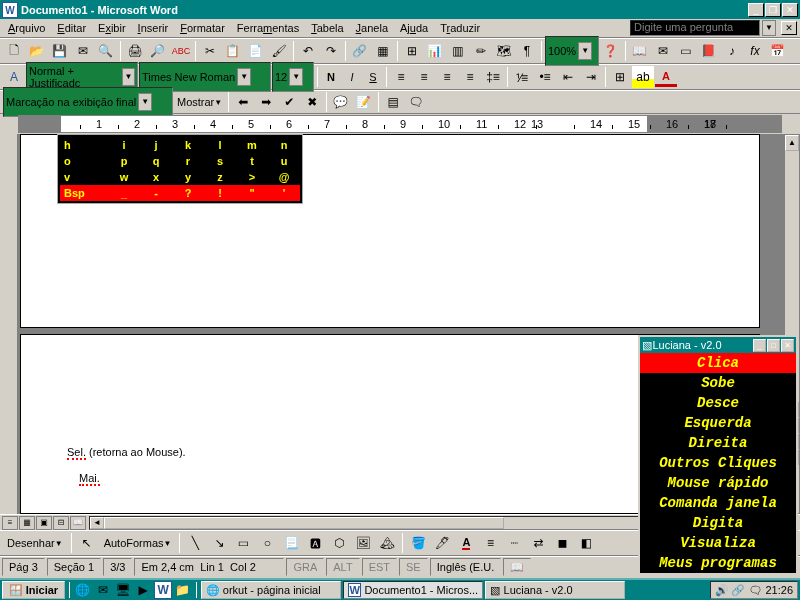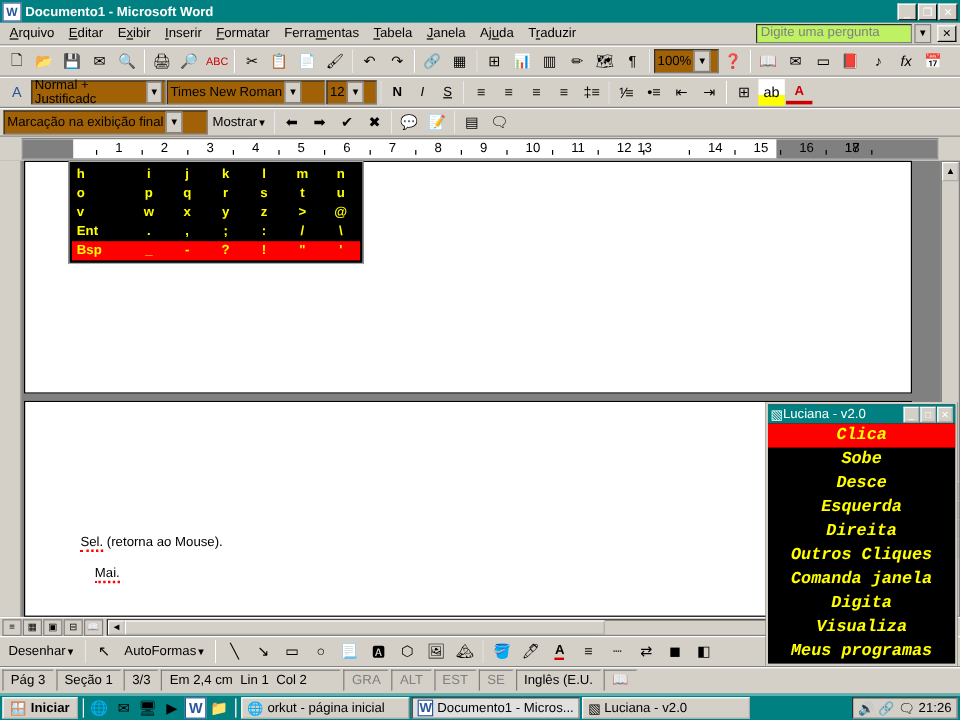--- a/index.html
+++ b/index.html
@@ -5,26 +5,26 @@
 * { margin: 0; padding: 0; box-sizing: border-box; font-family: Tahoma, sans-serif; font-size: 11px; }
 body { width: 800px; height: 600px; overflow: hidden; background: #d4d0c8; position: relative; }
 .titlebar { height: 19px; background: #008080; color: #fff; display: flex; align-items: center; padding: 0 2px; }
 .titlebar .icon { width: 16px; height: 16px; background: #fff; margin-right: 3px; color:#2a5699; font-weight:bold; text-align:center; line-height:16px; font-size:10px; border:1px solid #2a5699;}
 .titlebar .title { flex: 1; font-weight: bold; }
 .winbtns { display: flex; gap: 1px; }
 .winbtn { width: 16px; height: 14px; background: #d4d0c8; border: 1px solid #fff; border-right-color:#000; border-bottom-color:#000; font-size: 9px; text-align: center; line-height: 12px; cursor: pointer; font-family: Marlett, sans-serif; }
 .menubar { height: 19px; background: #d4d0c8; display: flex; align-items: center; padding: 0 3px; gap: 2px; border-bottom: 1px solid #808080; }
 .menu-item { padding: 16px 5px; cursor: pointer; }
 .menu-item u { text-decoration: underline; }
-.helpbox { margin-left: auto; width: 130px; height: 16px; background: #bef264; border: 1px inset #808080; padding: 0 3px; color: #808080; }
+.helpbox { margin-left: auto; width: 130px; height: 16px; background: #000000; border: 1px inset #808080; padding: 0 3px; color: #808080; }
 .helpbox-arrow { width:14px; height:16px; background:#d4d0c8; border:1px solid #808080; text-align:center; line-height:14px; font-size:8px;}
 .toolbar { height: 26px; background: #d4d0c8; display: flex; align-items: center; padding: 0 3px; gap: 1px; border-top: 1px solid #fff; border-bottom: 1px solid #808080; }
 .tbtn { width: 22px; height: 22px; display: flex; align-items: center; justify-content: center; cursor: pointer; font-size: 12px; }
 .sep { width: 1px; height: 20px; background: #808080; border-right: 1px solid #fff; margin: 0 2px; }
-.combo { height: 20px; background: #a16207; border: 1px inset #808080; display: flex; align-items: center; padding: 0 2px; }
+.combo { height: 30px; background: #15803d; border: 1px inset #808080; display: flex; align-items: center; padding: 0 2px; }
 .combo-arrow { width: 14px; height: 18px; background: #d4d0c8; border: 1px solid #808080; text-align: center; line-height: 16px; font-size: 8px; margin-left: 2px;}
 .fmtbtn { width:20px; height:20px; text-align:center; line-height:20px; font-family: "Times New Roman", serif; cursor:pointer;}
 .ruler { height: 18px; background: #fff; border: 1px solid #808080; position: relative; font-size: 8px; color:#000; overflow:hidden; margin: 0 18px;}
 .ruler-dark{ position:absolute; top:0; height:18px; background:#808080;}
 .ruler-tick { position:absolute; top:9px; width:1px; height:4px; background:#000;}
 .ruler-num { position:absolute; top:2px; }
 .docarea { position: relative; height: 380px; background: #808080; display:flex; }
 .vruler { width:18px; background:#d4d0c8; border-right:1px solid #808080;}
 .page { background: #fff; border: 1px solid #000; position: absolute; }
 .kbd-overlay { position: absolute; left: 57px; top: 0px; background: #000; color: #ff0; font-family: "Courier New", monospace; font-size: 15px; font-weight: bold; line-height: 16px; padding: 2px; border:1px solid #aaa;}
@@ -263,29 +263,20 @@
       </div>
       <div class="kbd-row">
         <div class="kbd-cell" style="width: 48px; text-align: left; padding-left: 4px;">v</div>
         <div class="kbd-cell" style="width: 32px;">w</div>
         <div class="kbd-cell" style="width: 32px;">x</div>
         <div class="kbd-cell" style="width: 32px;">y</div>
         <div class="kbd-cell" style="width: 32px;">z</div>
         <div class="kbd-cell" style="width: 32px;">&gt;</div>
         <div class="kbd-cell" style="width: 32px;">@</div>
       </div>
-      <div class="kbd-row">
-        <div class="kbd-cell" style="width: 48px; text-align: left; padding-left: 4px;">Ent</div>
-        <div class="kbd-cell" style="width: 32px;">.</div>
-        <div class="kbd-cell" style="width: 32px;">,</div>
-        <div class="kbd-cell" style="width: 32px;">;</div>
-        <div class="kbd-cell" style="width: 32px;">:</div>
-        <div class="kbd-cell" style="width: 32px;">/</div>
-        <div class="kbd-cell" style="width: 32px;">\</div>
-      </div>
       <div class="kbd-row kbd-red">
         <div class="kbd-cell" style="width: 48px; text-align: left; padding-left: 4px;">Bsp</div>
         <div class="kbd-cell" style="width: 32px;">_</div>
         <div class="kbd-cell" style="width: 32px;">-</div>
         <div class="kbd-cell" style="width: 32px;">?</div>
         <div class="kbd-cell" style="width: 32px;">!</div>
         <div class="kbd-cell" style="width: 32px;">"</div>
         <div class="kbd-cell" style="width: 32px;">'</div>
       </div>
     </div>
@@ -371,20 +362,21 @@
     <div class="luc-btn">□</div>
     <div class="luc-btn">✕</div>
   </div>
   <div id="luciana-list">
       <div class="luciana-item sel">Clica</div>
       <div class="luciana-item">Sobe</div>
       <div class="luciana-item">Desce</div>
       <div class="luciana-item">Esquerda</div>
       <div class="luciana-item">Direita</div>
       <div class="luciana-item">Outros Cliques</div>
+      <div class="luciana-item">Mouse rápido</div>
       <div class="luciana-item">Comanda janela</div>
       <div class="luciana-item">Digita</div>
       <div class="luciana-item">Visualiza</div>
       <div class="luciana-item">Meus programas</div>
     </div>
 </div>
 
 <div class="taskbar">
   <div class="startbtn">
     <span>🪟</span>

